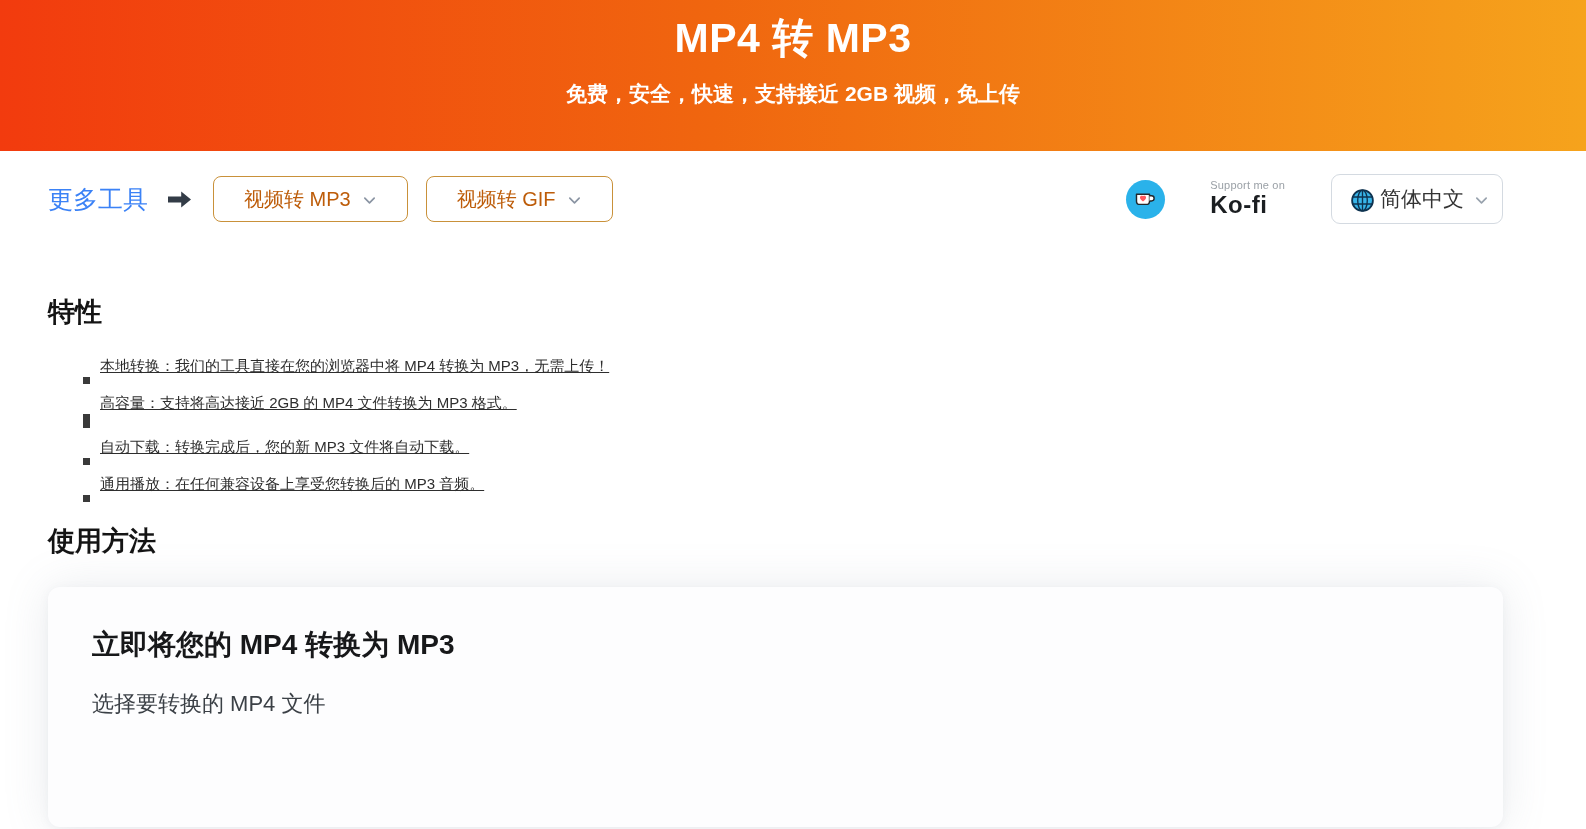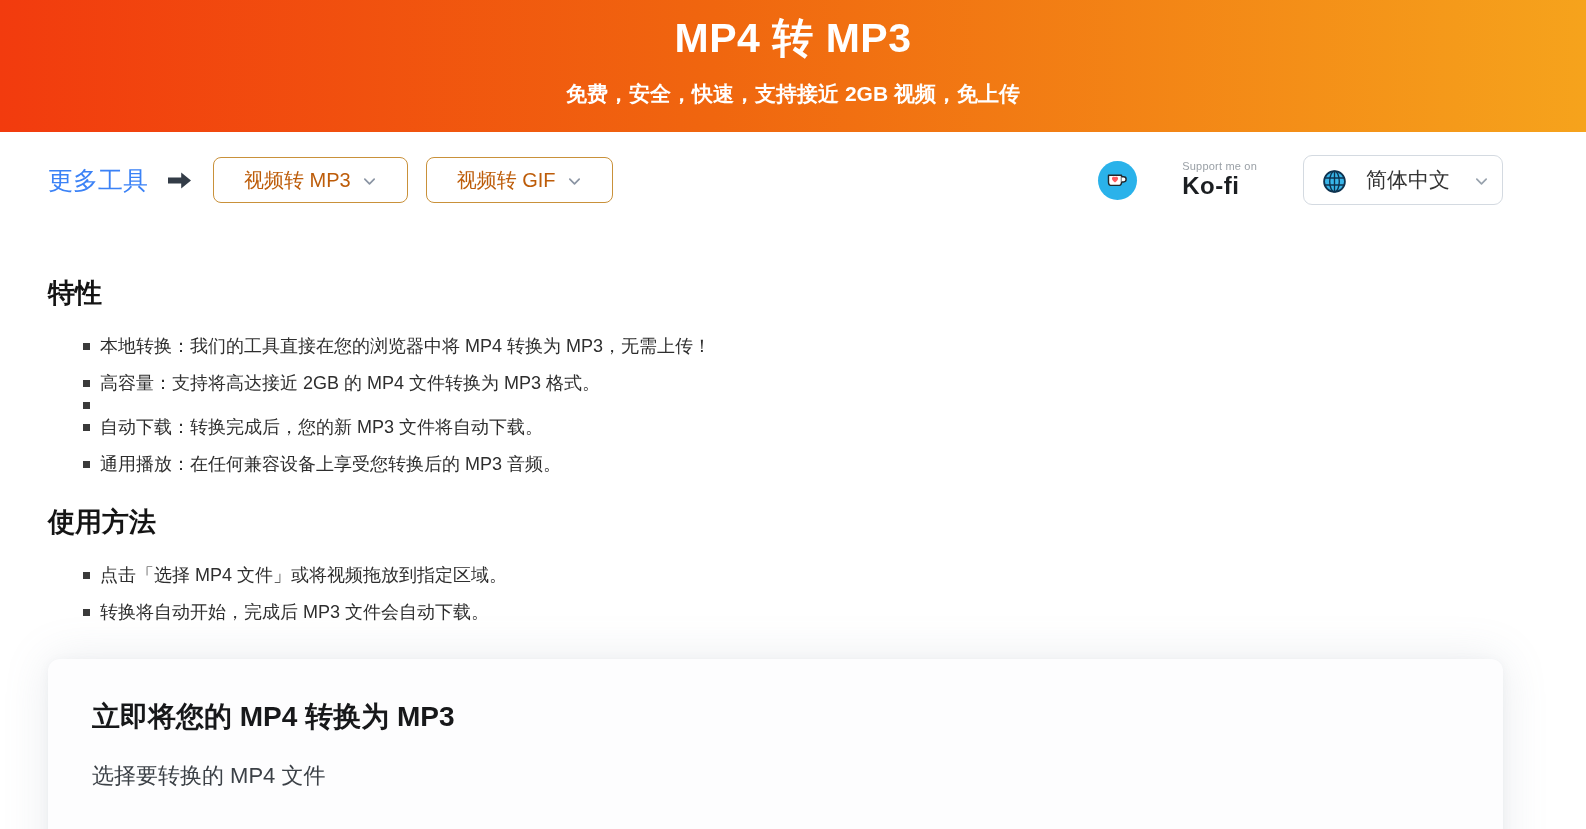--- a/index.html
+++ b/index.html
@@ -6,21 +6,21 @@
   html, body { margin: 0; padding: 0; }
   body {
     width: 1586px; height: 829px; overflow: hidden;
     background: #ffffff;
     font-family: "Liberation Sans", "DejaVu Sans", sans-serif;
     color: #2d2d2d;
   }
 
   
   .hero {
-    height: 132px;
+    height: 151px;
     background: linear-gradient(90deg, #f23b0e 0%, #f0660f 45%, #f6a31c 100%);
     color: #ffffff;
     text-align: center;
   }
   .hero h1 {
     margin: 0; padding-top: 11px;
     font-size: 41px; font-weight: 700; letter-spacing: 0.5px;
   }
   .hero p { margin: 14px 0 0; font-size: 21px; font-weight: 700; }
 
@@ -46,38 +46,38 @@
   .kofi-circle {
     width: 39px; height: 39px; border-radius: 50%;
     background: #2ab2ea; display: flex; align-items: center; justify-content: center;
     flex: none;
   }
   .kofi-text { display: flex; flex-direction: column; line-height: 1.12; margin-left: 36px; }
   .kofi-small { font-size: 11px; color: #9aa0a6; letter-spacing: 0.2px; }
   .kofi-brand { font-size: 24px; font-weight: 700; color: #1b1e21; letter-spacing: 0.5px; }
 
   .lang {
-    display: inline-flex; align-items: center; gap: 19px;
+    display: inline-flex; align-items: center; gap: 5px;
     height: 50px; padding: 0 13px;
     background: #fff; border: 1px solid #d4dae1; border-radius: 9px;
     font-size: 21px; color: #333; cursor: pointer; font-family: inherit;
   }
   .lang .chev { margin-left: 5px; }
 
   
   main { padding: 0 83px 0 48px; }
   .sec-h {
     font-size: 27px; font-weight: 700; color: #141414; margin: 0;
   }
   .features-h { margin-top: 70px; }
   .usage-h { margin-top: 21px; }
   .bullets { list-style: none; margin: 17px 0 0; padding: 0; }
   .bullets li {
-    display: flex; align-items: center;
-    line-height: 37px; font-size: 18px; color: #2e2e2e;
+    display: flex; align-items: flex-end;
+    line-height: 37px; font-size: 15px; color: #2e2e2e; text-decoration: underline;
   }
   .sq {
     width: 7px; height: 7px; background: #3a3a3a;
     margin: 0 10px 0 35px; flex: none;
   }
 
   
   .card {
     margin-top: 28px; height: 240px;
     background: #fdfdfe;
@@ -172,28 +172,18 @@
       <span class="sq"></span>
       <span>自动下载：转换完成后，您的新 MP3 文件将自动下载。</span>
     </li>
       <li>
       <span class="sq"></span>
       <span>通用播放：在任何兼容设备上享受您转换后的 MP3 音频。</span>
     </li>
     </ul>
 
   <h2 class="sec-h usage-h">使用方法</h2>
-  <ul class="bullets">
-      <li>
-      <span class="sq"></span>
-      <span>点击「选择 MP4 文件」或将视频拖放到指定区域。</span>
-    </li>
-      <li>
-      <span class="sq"></span>
-      <span>转换将自动开始，完成后 MP3 文件会自动下载。</span>
-    </li>
-    </ul>
 
   <section class="card">
     <h3>立即将您的 MP4 转换为 MP3</h3>
     <p>选择要转换的 MP4 文件</p>
   </section>
 </main>
 
 </body></html>

